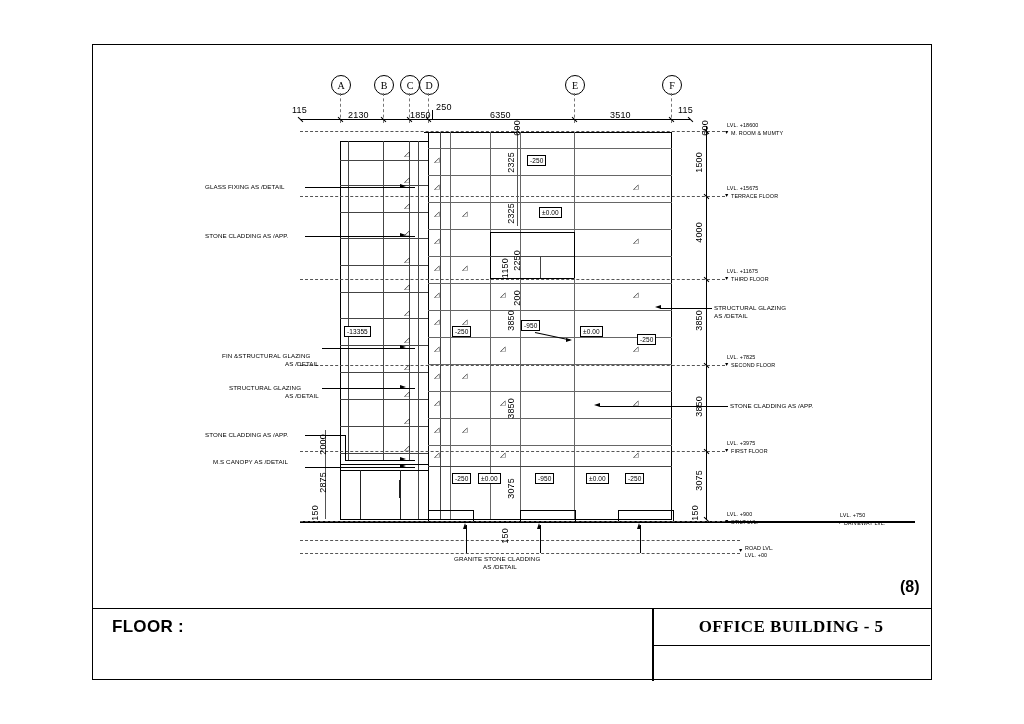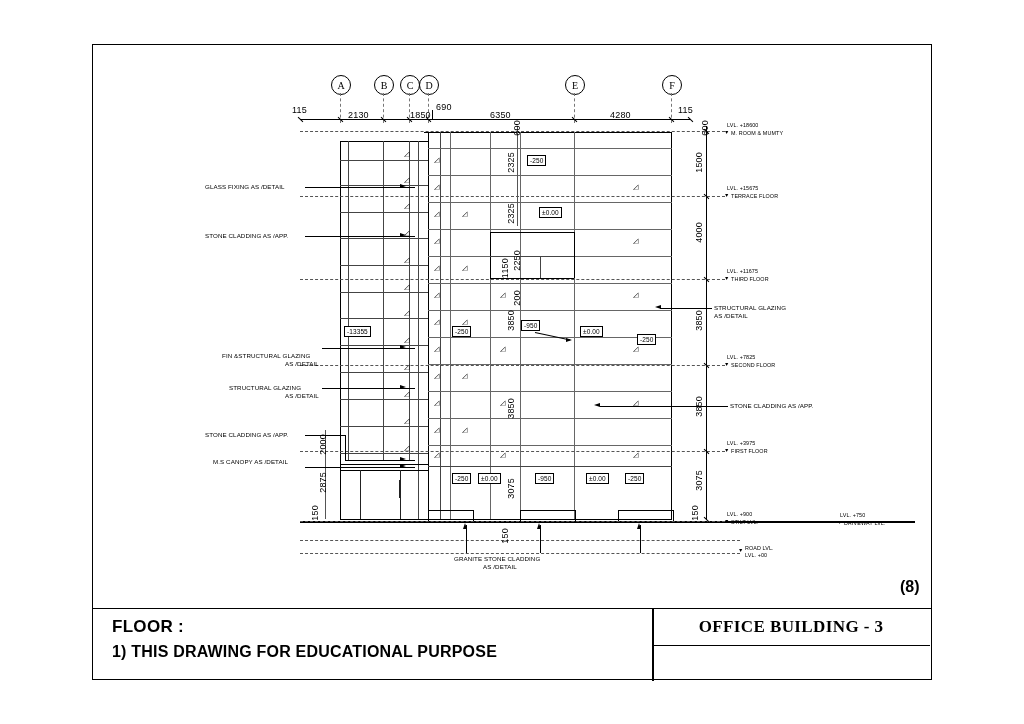--- a/index.html
+++ b/index.html
@@ -70,23 +70,23 @@
     <div class="tick" style="left:380px;top:119px;"></div>
     <div class="tick" style="left:406px;top:119px;"></div>
     <div class="tick" style="left:425px;top:119px;"></div>
     <div class="tick" style="left:571px;top:119px;"></div>
     <div class="tick" style="left:668px;top:119px;"></div>
     <div class="tick" style="left:687px;top:119px;"></div>
 
     <div class="dimtxt" style="left:292px;top:105px;">115</div>
     <div class="dimtxt" style="left:348px;top:110px;">2130</div>
     <div class="dimtxt" style="left:410px;top:110px;text-align:center;">1850</div>
-    <div class="dimtxt" style="left:436px;top:102px;">690</div>
+    <div class="dimtxt" style="left:436px;top:102px;">250</div>
     <div class="dimtxt" style="left:490px;top:110px;">6350</div>
-    <div class="dimtxt" style="left:610px;top:110px;">4280</div>
+    <div class="dimtxt" style="left:610px;top:110px;">3510</div>
     <div class="dimtxt" style="left:678px;top:105px;">115</div>
 
     <div class="ln" style="left:432px;top:110px;width:1px;height:10px;"></div>
   </div>
 
   <div>
 
     <div class="ln v" style="left:340px;top:141px;height:378px;"></div>
     <div class="ln v" style="left:671px;top:132px;height:387px;"></div>
     <div class="ln h" style="left:340px;top:141px;width:88px;"></div>
@@ -352,17 +352,16 @@
     <div class="ln" style="left:535px;top:332px;width:36px;height:1px;transform:rotate(12deg);transform-origin:left center;"></div>
     <div class="arrow r" style="left:566px;top:338px;"></div>
   </div>
 
   <div class="sheet-no">(8)</div>
 
   <div class="titleblock">
     <div class="tb-split"></div>
     <div class="tb-hline"></div>
     <div class="note-title">FLOOR :</div>
-    <div class="note-line">1) THIS DRAWING FOR EDUCATIONAL PURPOSE</div>
-    <div class="tb-right1">OFFICE BUILDING - 3</div>
+    <div class="tb-right1">OFFICE BUILDING - 5</div>
   </div>
 
 </div>
 
 </body></html>

